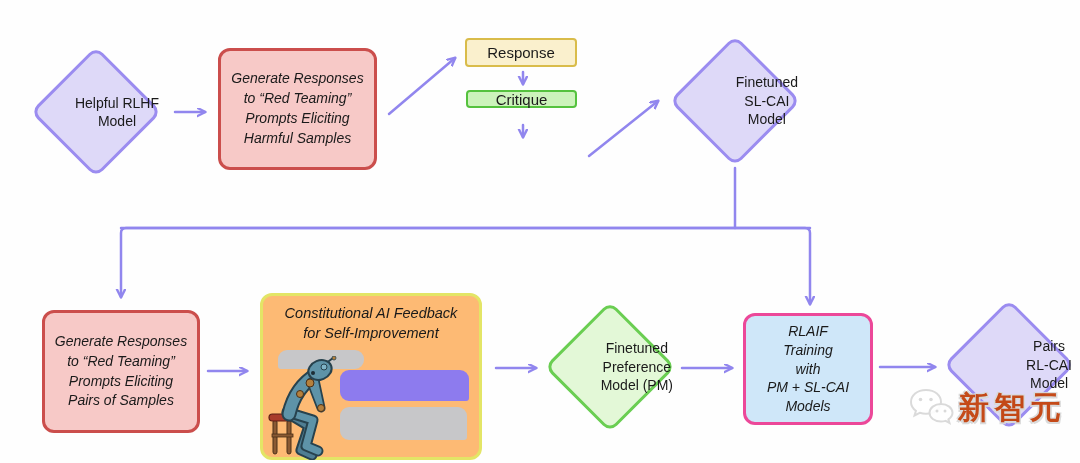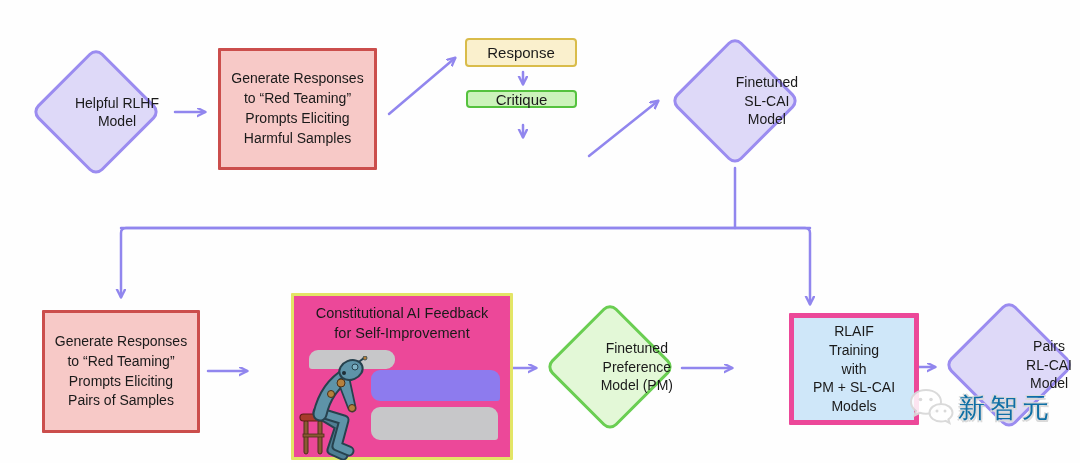--- a/index.html
+++ b/index.html
@@ -17,24 +17,24 @@
   .diamond::before{content:"";position:absolute;left:50%;top:50%;
     width:74%;height:74%;transform:translate(-50%,-50%) rotate(45deg);
     border-radius:10px;border:3px solid var(--bc);background:var(--bg);box-sizing:border-box;}
   .diamond .dtext{position:relative;z-index:2;font-size:14px;line-height:1.32;font-weight:500;}
   .diamond .dtext b{font-weight:400;display:block;}
   .dm-purple{--bc:#9b8cf0;--bg:#ded9f8;}
   .dm-green{--bc:#6ace52;--bg:#e3f8d7;}
 
   
   .rbox{position:absolute;display:flex;align-items:center;justify-content:center;text-align:center;
-    border-radius:1px;box-sizing:border-box;font-size:14px;line-height:1.42;font-weight:500;}
+    border-radius:12px;box-sizing:border-box;font-size:14px;line-height:1.42;font-weight:500;font-style:italic;}
   .box-red{background:#f7c9c7;border:3px solid #cb4e4c;}
-  .box-blue{background:#cfe7f9;border:5px solid #ec4899;margin-left:46px;}
-  .box-yellow{background:#ec4899;border:3px solid #e3e566;margin-left:31px;}
+  .box-blue{background:#cfe7f9;border:3px solid #ec4899;}
+  .box-yellow{background:#fdba74;border:3px solid #e3e566;}
 
   
   .card{position:absolute;display:flex;align-items:center;justify-content:center;text-align:center;
     border-radius:4px;box-sizing:border-box;font-size:15px;font-weight:500;
     border:2.5px solid var(--bc);background:var(--bg);}
   .card::before,.card::after{content:"";position:absolute;left:-2.5px;top:-2.5px;right:-2.5px;bottom:-2.5px;
     border-radius:8px;border:2.5px solid var(--bc);background:var(--bg);z-index:-1;}
   .card::before{transform:translate(-2px,5px) rotate(-1.5deg);}
   .card::after{transform:translate(-4px,10px) rotate(-3deg);}
   .card-yellow{--bc:#d9bc4a;--bg:#faf0cd;}
@@ -45,21 +45,21 @@
   
   .cai-title{position:absolute;left:0;right:0;top:8px;text-align:center;
     font-size:14.5px;line-height:1.35;font-weight:500;}
   .bubble{position:absolute;border-radius:9px;}
   .bub-gray{background:#c7c7c9;}
   .bub-purple{background:#8d7bee;}
 
   
   #watermark{position:absolute;left:908px;top:386px;display:flex;align-items:center;gap:4px;
     z-index:10;opacity:.95;}
-  #watermark .wm-text{font-size:27px;letter-spacing:5px;color:#0369a1;font-weight:400;
+  #watermark .wm-text{font-size:31px;letter-spacing:5px;color:#c2410c;font-weight:700;
     text-shadow:-1.5px -1.5px 0 #d9d9d9,1.5px -1.5px 0 #d9d9d9,-1.5px 1.5px 0 #d9d9d9,1.5px 1.5px 0 #d9d9d9;}
 </style>
 </head>
 <body>
 
 <div id="canvas">
 
   <svg id="arrows" viewBox="0 0 1080 463">
     <defs>
       <marker id="ah" markerUnits="userSpaceOnUse" markerWidth="14" markerHeight="14" refX="8" refY="4.5" orient="auto">

